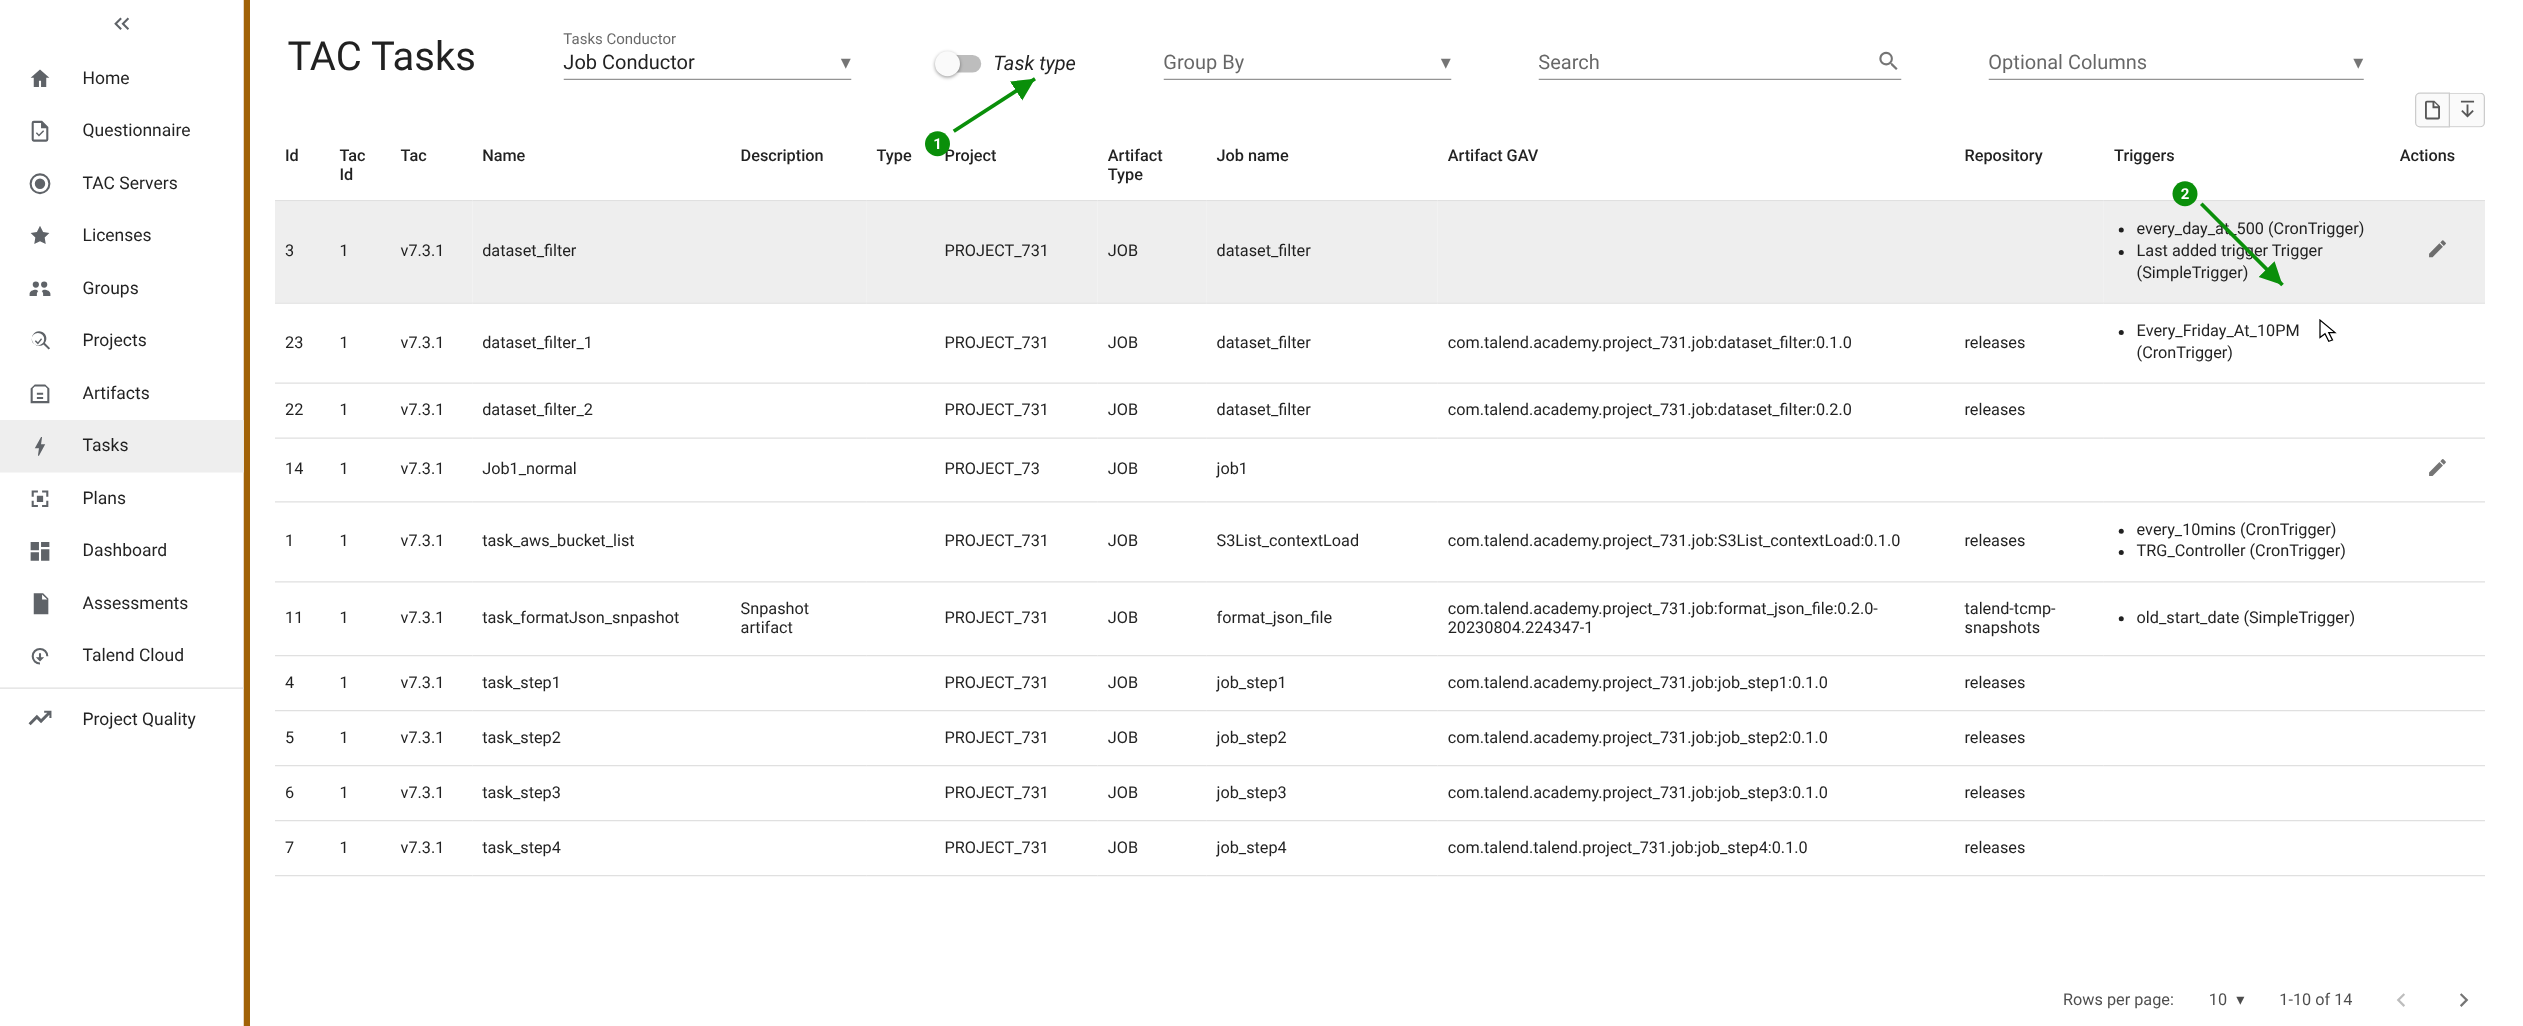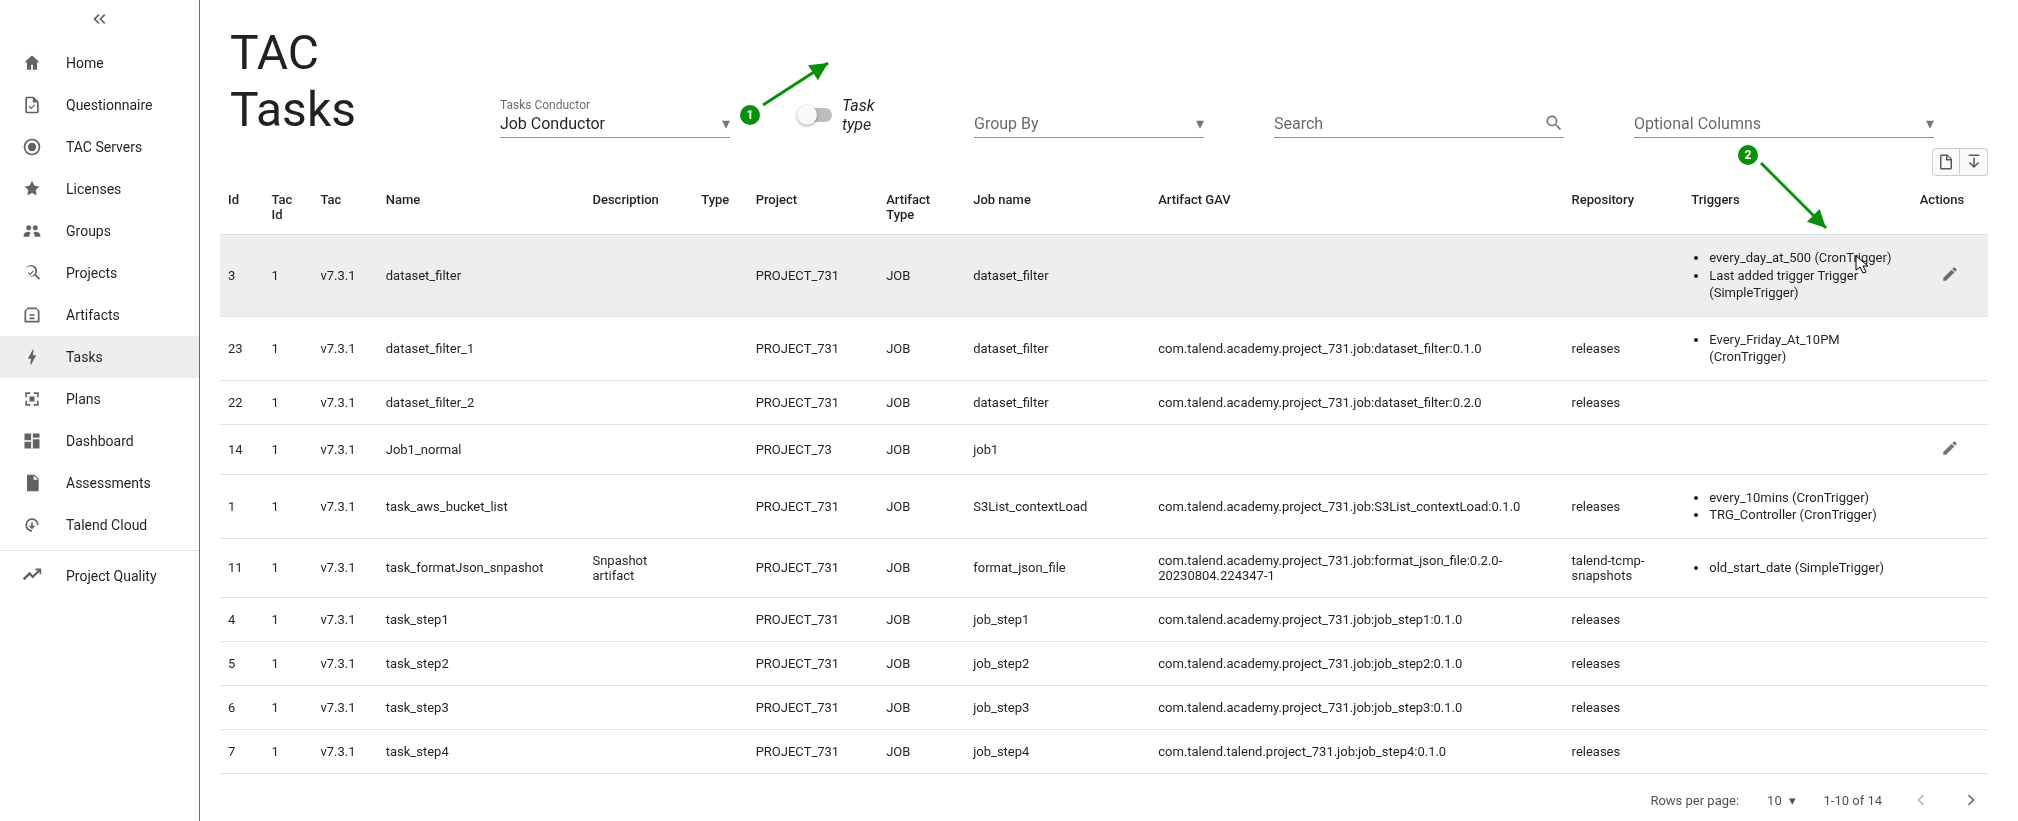--- a/index.html
+++ b/index.html
@@ -1,30 +1,30 @@
 <!DOCTYPE html>
 <html><head>
 <meta charset="utf-8">
 <style>
 * { margin:0; padding:0; box-sizing:border-box; font-family:Roboto,Arial,sans-serif; }
 body { background:#fff; color:rgba(0,0,0,0.87); font-size:13px; display:flex; width:2018px; height:821px; overflow:hidden; }
 
-.sidebar { width:200px; border-right:1px solid #a16207; display:flex; flex-direction:column; }
+.sidebar { width:200px; border-right:5px solid #a16207; display:flex; flex-direction:column; }
 .collapse-btn { height:38px; display:flex; align-items:center; justify-content:center; color:#5f6368; cursor:pointer; }
 .nav { padding-top:4px; }
 .nav-item { display:flex; align-items:center; height:42px; padding:0 20px; color:rgba(0,0,0,0.87); cursor:pointer; font-size:14px; }
 .nav-item.active { background:#eeeeee; }
 .nav-item .icon { width:24px; height:24px; display:flex; align-items:center; justify-content:center; color:#5f6368; margin-right:22px; }
 .nav-item .label { color:rgba(0,0,0,0.87); }
 .nav-divider { border-top:1px solid #e0e0e0; margin:4px 0; }
 
 .main { flex:1; display:flex; flex-direction:column; overflow:hidden; }
 
 .page-head { display:flex; align-items:flex-end; padding:24px 24px 10px 30px; gap:10px; }
-.page-title { font-size:48px; font-weight:400; color:rgba(0,0,0,0.87); margin-right:46px; }
+.page-title { font-size:32px; font-weight:400; color:rgba(0,0,0,0.87); margin-right:60px; }
 
 .selector { min-width:230px; border-bottom:1px solid rgba(0,0,0,0.42); padding:0 0 4px 0; position:relative; cursor:pointer; margin-right:60px; }
 .selector .cap { font-size:12px; color:rgba(0,0,0,0.6); margin-bottom:2px; }
 .selector .val { font-size:16px; color:rgba(0,0,0,0.87); display:flex; align-items:center; justify-content:space-between; }
 .selector .val.empty { color:rgba(0,0,0,0.6); }
 .selector .arrow { color:rgba(0,0,0,0.54); }
 
 .toggle-wrap { display:flex; align-items:center; gap:10px; margin-right:60px; padding-bottom:4px;font-style:italic; }
 .toggle { width:34px; height:14px; background:rgba(0,0,0,0.26); border-radius:7px; position:relative; cursor:pointer; }
 .toggle .knob { position:absolute; width:20px; height:20px; background:#fafafa; border-radius:50%; top:-3px; left:-3px; box-shadow:0 1px 3px rgba(0,0,0,0.4); }

